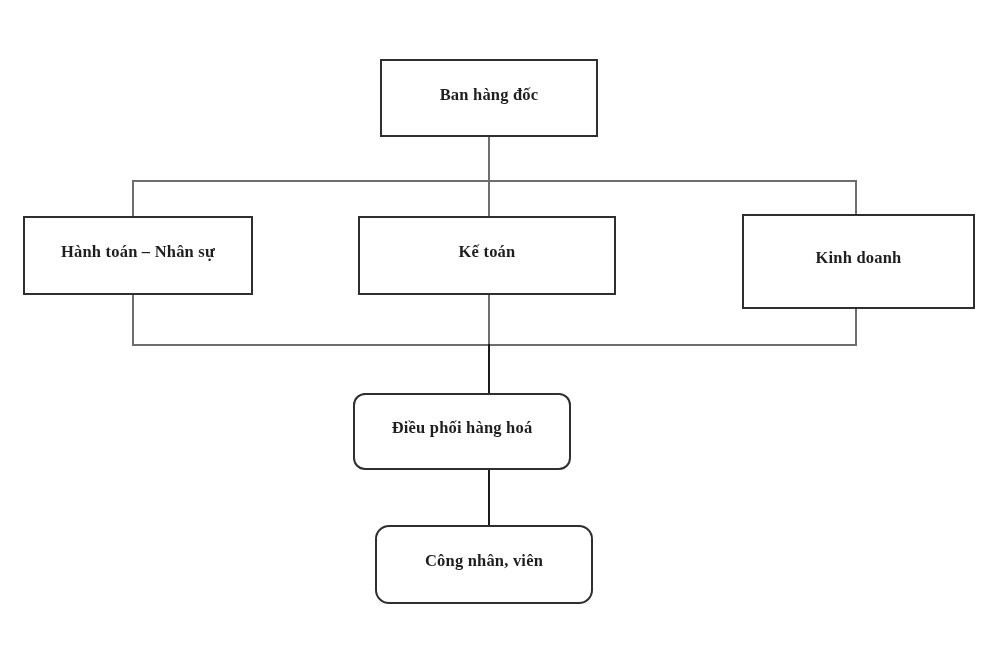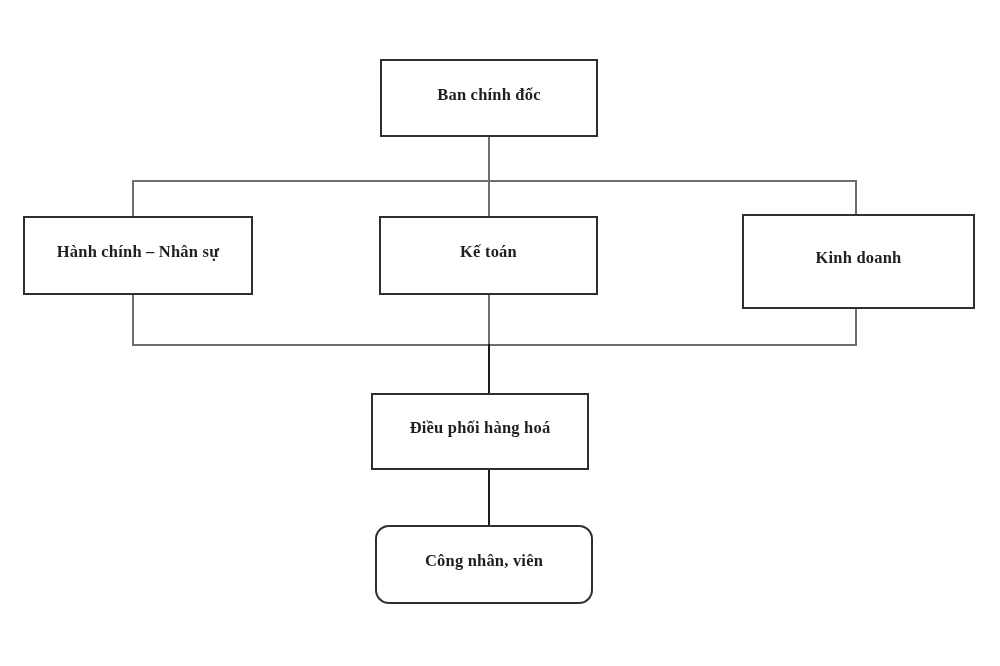--- a/index.html
+++ b/index.html
@@ -78,36 +78,36 @@
 
   <div class="vline" style="left:855px; top:294px; height:52px;"></div>
 
   <div class="hline" style="left:132px; top:344px; width:725px;"></div>
 
   <div class="vline dark" style="left:488px; top:344px; height:50px;"></div>
 
   <div class="vline dark" style="left:488px; top:469px; height:57px;"></div>
 
   <div class="node" style="left:380px; top:59px; width:218px; height:78px;">
-    <span class="label">Ban chính đốc</span>
+    <span class="label">Ban hàng đốc</span>
   </div>
 
   <div class="node" style="left:23px; top:216px; width:230px; height:79px;">
-    <span class="label">Hành chính – Nhân sự</span>
+    <span class="label">Hành toán – Nhân sự</span>
   </div>
 
-  <div class="node" style="left:379px; top:216px; width:219px; height:79px;">
+  <div class="node" style="left:358px; top:216px; width:258px; height:79px;">
     <span class="label">Kế toán</span>
   </div>
 
   <div class="node" style="left:742px; top:214px; width:233px; height:95px;">
     <span class="label">Kinh doanh</span>
   </div>
 
-  <div class="node" style="left:371px; top:393px; width:218px; height:77px;">
+  <div class="node" style="left:353px; top:393px; width:218px; height:77px;border-radius:12px;">
     <span class="label">Điều phối hàng hoá</span>
   </div>
 
   <div class="node" style="left:375px; top:525px; width:218px; height:79px;border-radius:14px;">
     <span class="label">Công nhân, viên</span>
   </div>
 
 </div>
 
 </body></html>

